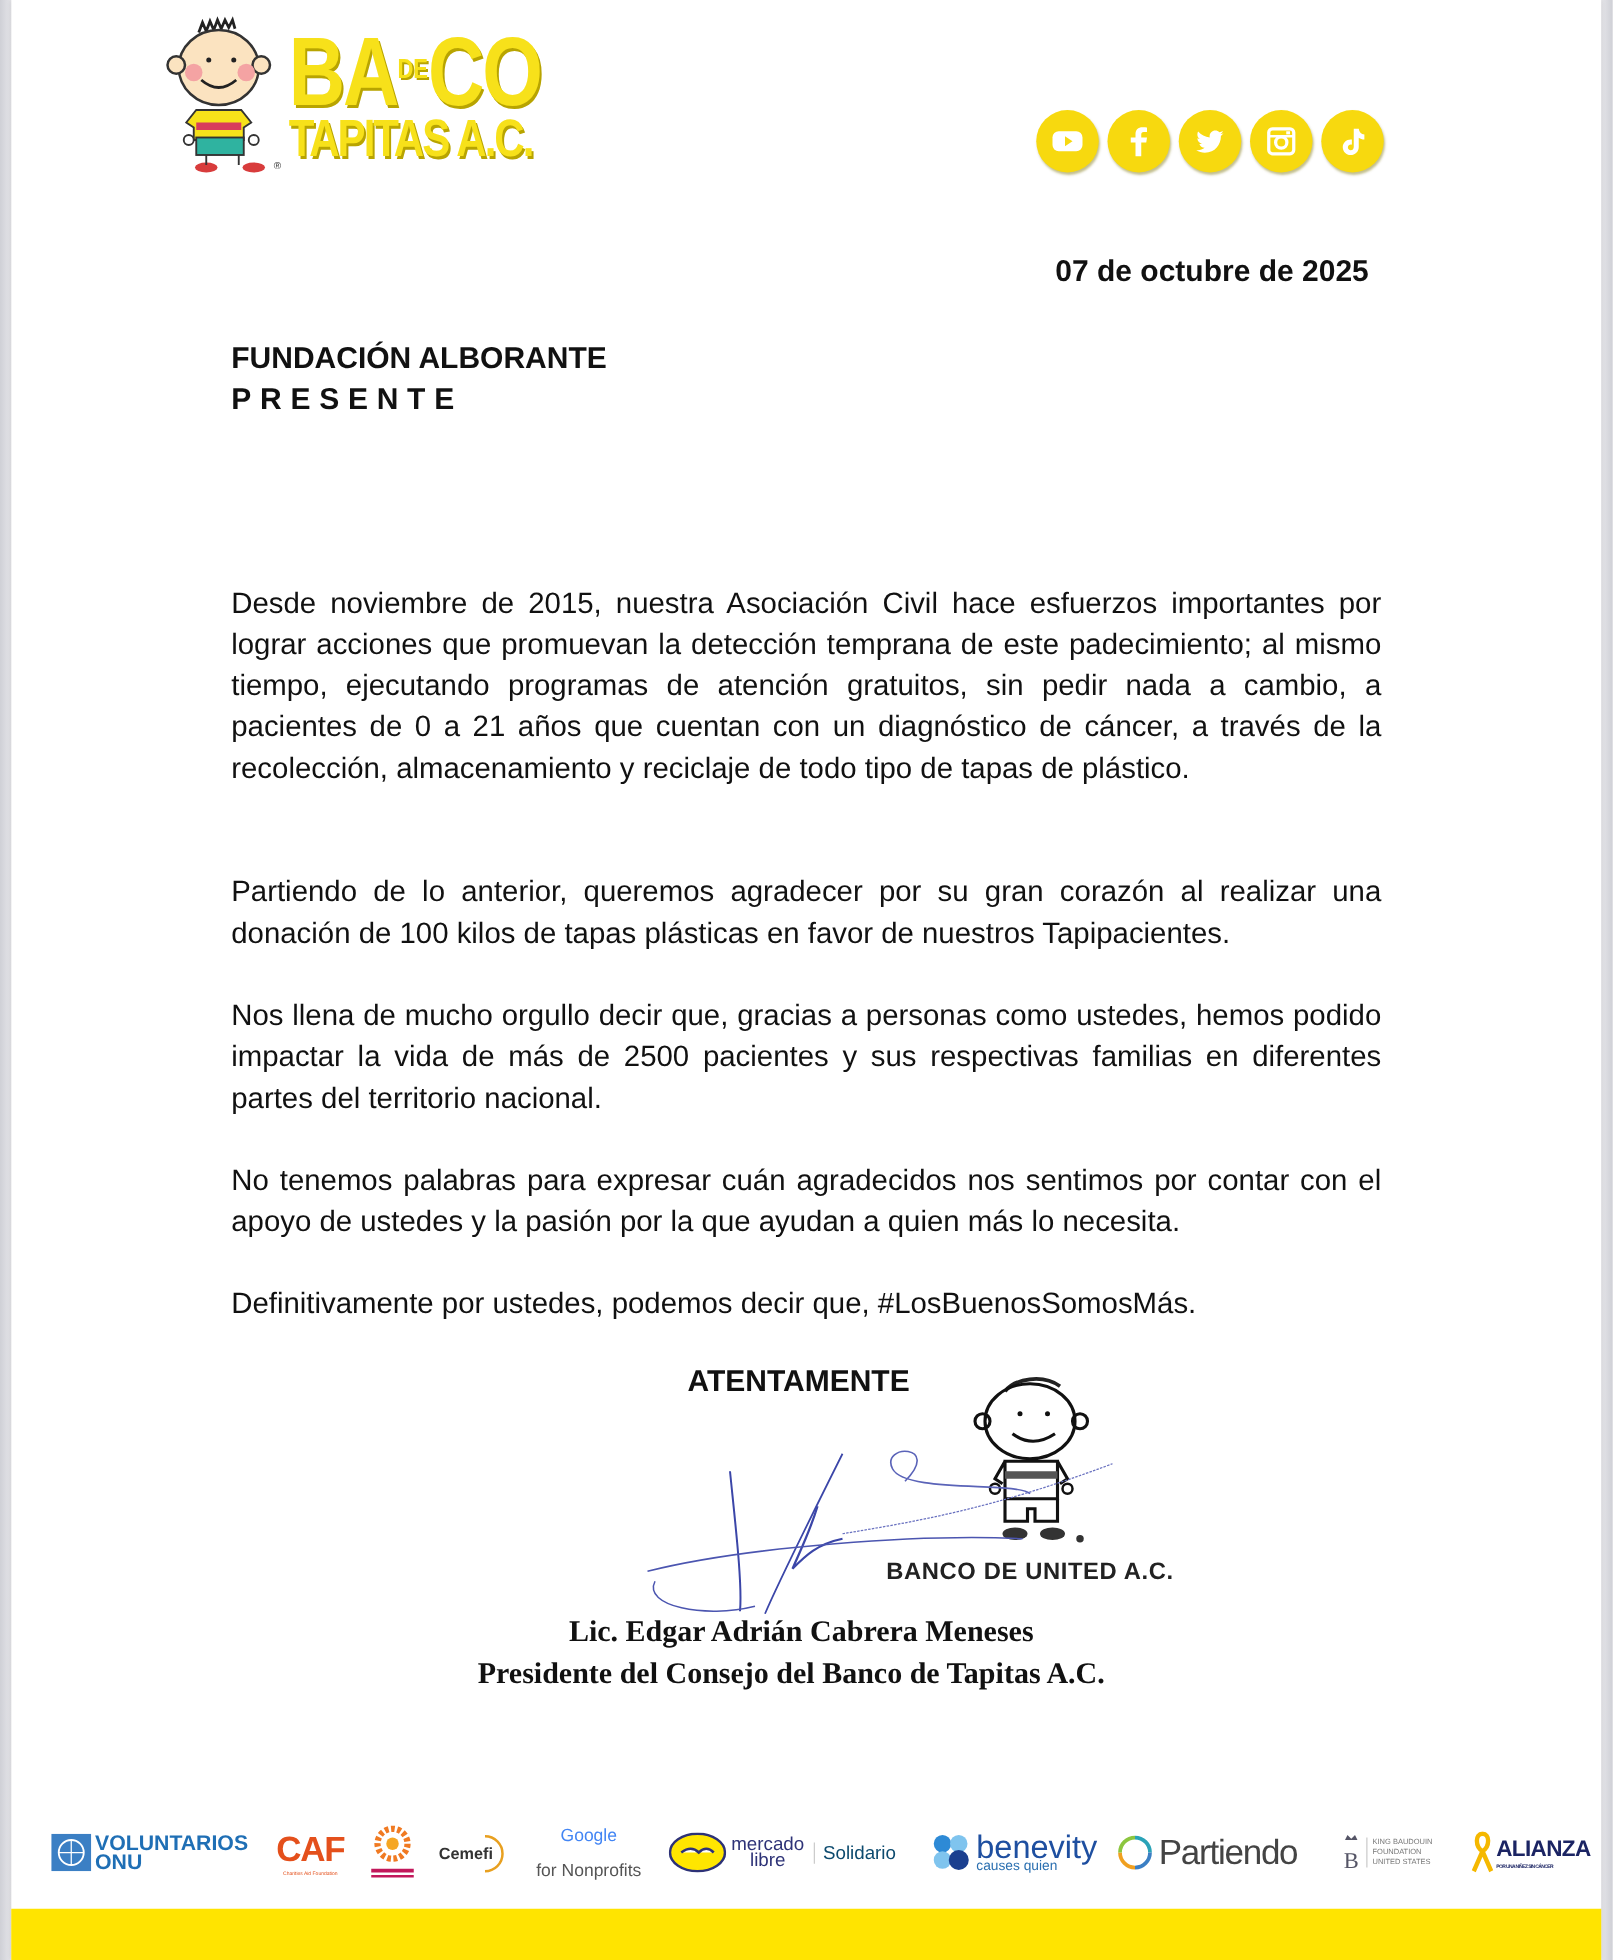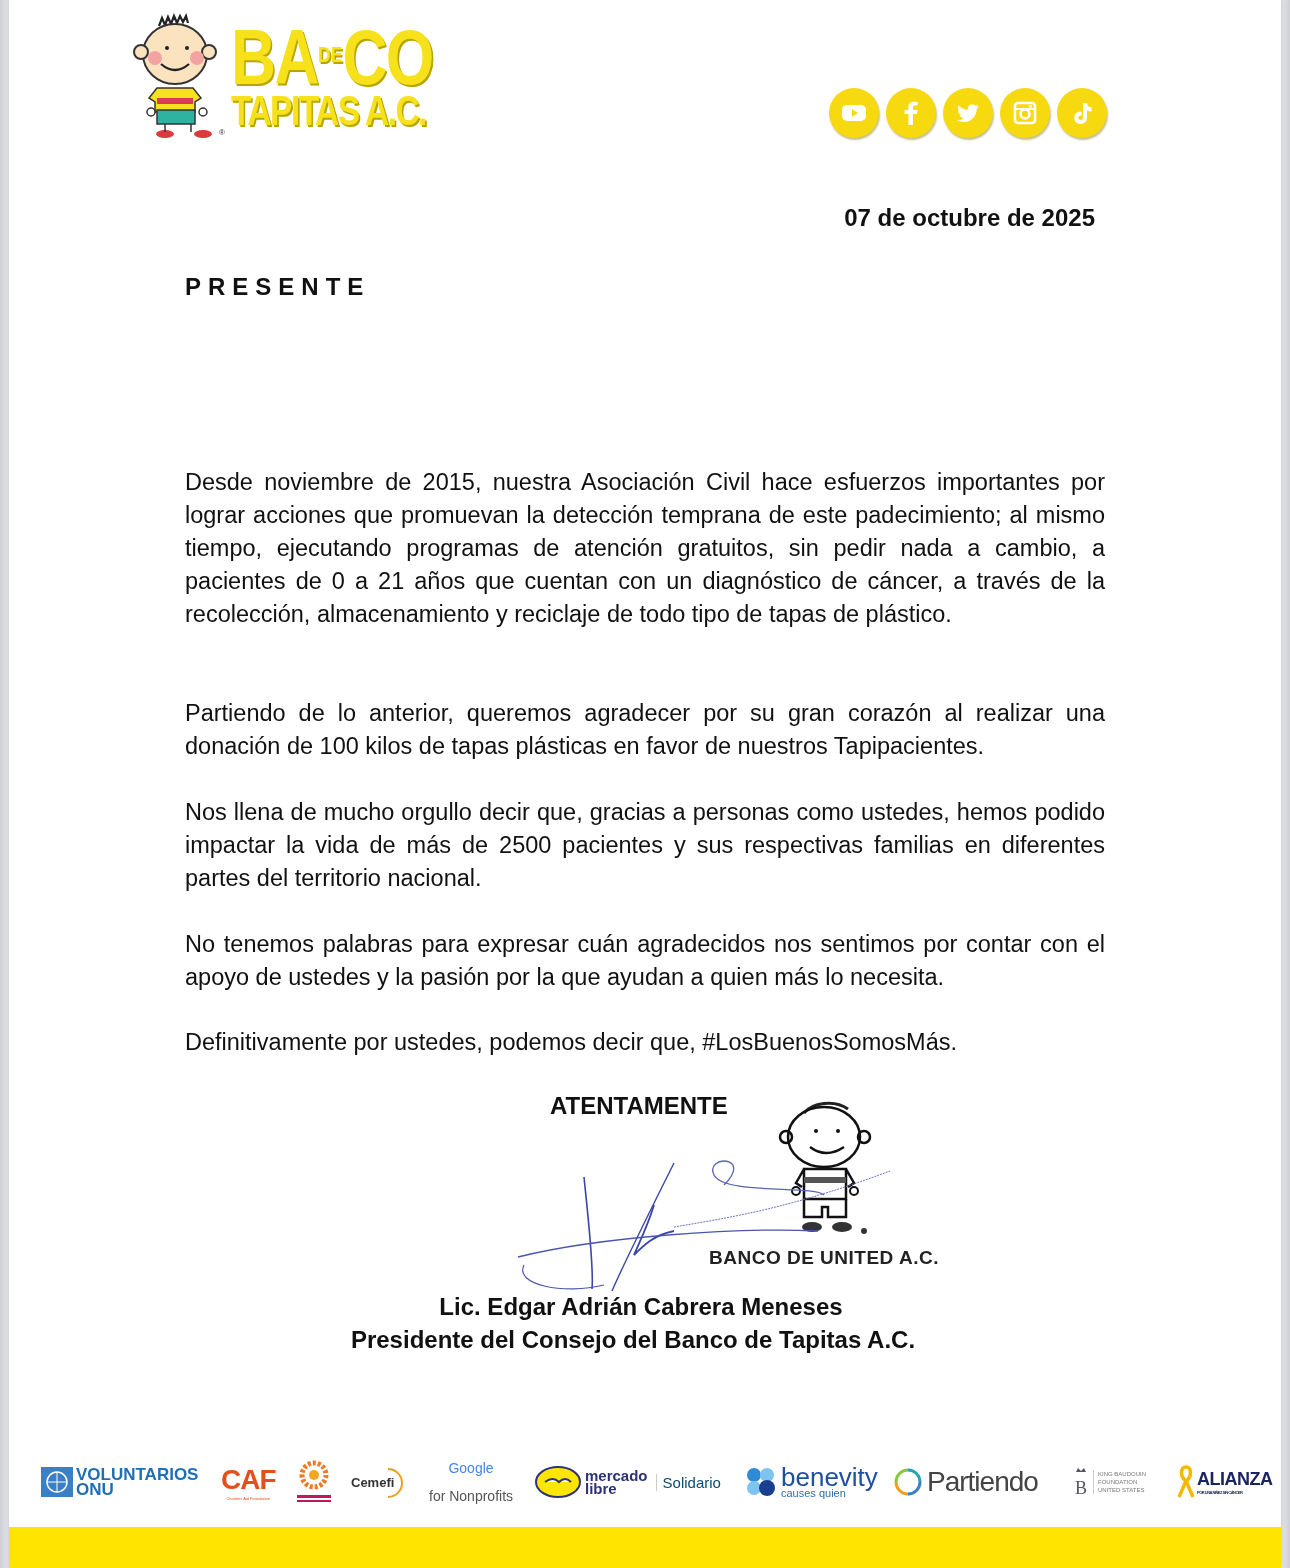--- a/index.html
+++ b/index.html
@@ -37,33 +37,33 @@
   .date { position: absolute; right: 186px; top: 204px; font-size: 24px; font-weight: bold; }
   .recipient { position: absolute; left: 176px; top: 270px; font-size: 24px; font-weight: bold; line-height: 33px; }
   .presente { letter-spacing: 7px; }
 
   .body-text { position: absolute; left: 176px; width: 920px; font-size: 23.5px; line-height: 33px; text-align: justify; }
   .p1 { top: 367px; } .p2 { top: 466px; } .p3 { top: 697px; } .p4 { top: 796px; } .p5 { top: 928px; } .p6 { top: 1026px; }
 
   .atentamente { position: absolute; left: 541px; top: 1092px; font-size: 24px; font-weight: bold; }
   .sig-area { position: absolute; left: 495px; top: 1095px; width: 470px; height: 200px; }
   .stamp-text { position: absolute; left: 205px; top: 152px; font-size: 19px; font-weight: bold; color: #222; letter-spacing: 0.5px; }
-  .signer { position: absolute; left: 0; width: 1272px; text-align: center; font-size: 24px; font-weight: bold; line-height: 33px; }
+  .signer { position: absolute; left: 0; width: 1272px; text-align: center; font-size: 24px; font-weight: bold; line-height: 33px; font-family: Liberation Serif, serif; }
   .signer-name { top: 1290px; left: -4px; }
   .signer-title { top: 1323px; left: -12px; }
 
   
   .sponsors { position: absolute; left: 30px; top: 1452px; width: 1220px; height: 60px; }
   .sp { position: absolute; top: 0; height: 60px; display: flex; align-items: center; }
   .unv-text { color: #1f6fb5; font-weight: bold; font-size: 17px; line-height: 15px; }
   .caf { color: #e4501c; font-weight: 900; font-size: 28px; letter-spacing: -1px; }
   .caf-sub { font-size: 4px; color: #e4501c; }
   .cemefi { font-weight: bold; font-size: 13px; color: #333; }
   .google { text-align: center; font-size: 14px; color: #555; line-height: 17px; gap: 11px; }
-  .ml { font-weight: 700; color: #2d3277; font-size: 15px; line-height: 13px; }
+  .ml { font-weight: 400; color: #2d3277; font-size: 15px; line-height: 13px; text-align: center; }
   .solidario { color: #0c4a6e; font-size: 15px; border-left: 1px solid #ccc; padding-left: 6px; }
   .benevity { color: #1e4fa0; font-size: 26px; line-height: 22px; }
   .benevity small { display: block; font-size: 11px; line-height: 10px; color: #2a6fb0; }
   .yourcause { color: #444; font-size: 28px; letter-spacing: -1px; }
   .kbf { font-size: 6px; color: #777; line-height: 8px; border-left: 1px solid #ccc; padding-left: 4px; }
   .alianza { font-weight: 900; color: #1b2463; font-size: 18px; letter-spacing: -0.5px; }
   .alianza small { display: block; font-size: 4px; }
 
   .footer-band { position: absolute; left: 0; top: 1527px; width: 1272px; height: 41px; background: #ffe400; }
 </style>
@@ -130,20 +130,21 @@
     <div class="social-btn">
       <svg viewBox="0 0 28 28">
           <path d="M15 4 h4 c0.3 2.6 1.9 4.3 4.5 4.6 v4 c-1.7 0 -3.2 -0.5 -4.5 -1.4 v7.3 c0 3.8 -3 6.5 -6.5 6.5 s-6.3 -2.8 -6.3 -6.3 c0 -3.6 3.2 -6.6 7.3 -6.1 v4.1 c-1.6 -0.5 -3.2 0.6 -3.2 2.1 c0 1.3 1 2.3 2.3 2.3 c1.4 0 2.4 -1 2.4 -2.6z" fill="#fff"></path>
         </svg>
     </div>
   </div>
 
   <div class="date">07 de octubre de 2025</div>
 
   <div class="recipient">
+    <div>FUNDACIÓN ALBORANTE</div>
     <div class="presente">PRESENTE</div>
   </div>
 
   <p class="body-text p2">Desde noviembre de 2015, nuestra Asociación Civil hace esfuerzos importantes por lograr acciones que promuevan la detección temprana de este padecimiento; al mismo tiempo, ejecutando programas de atención gratuitos, sin pedir nada a cambio, a pacientes de 0 a 21 años que cuentan con un diagnóstico de cáncer, a través de la recolección, almacenamiento y reciclaje de todo tipo de tapas de plástico.</p>
   <p class="body-text p3">Partiendo de lo anterior, queremos agradecer por su gran corazón al realizar una donación de 100 kilos de tapas plásticas en favor de nuestros Tapipacientes.</p>
   <p class="body-text p4">Nos llena de mucho orgullo decir que, gracias a personas como ustedes, hemos podido impactar la vida de más de 2500 pacientes y sus respectivas familias en diferentes partes del territorio nacional.</p>
   <p class="body-text p5">No tenemos palabras para expresar cuán agradecidos nos sentimos por contar con el apoyo de ustedes y la pasión por la que ayudan a quien más lo necesita.</p>
   <p class="body-text p6">Definitivamente por ustedes, podemos decir que, #LosBuenosSomosMás.</p>
 
   <div class="atentamente">ATENTAMENTE</div>

